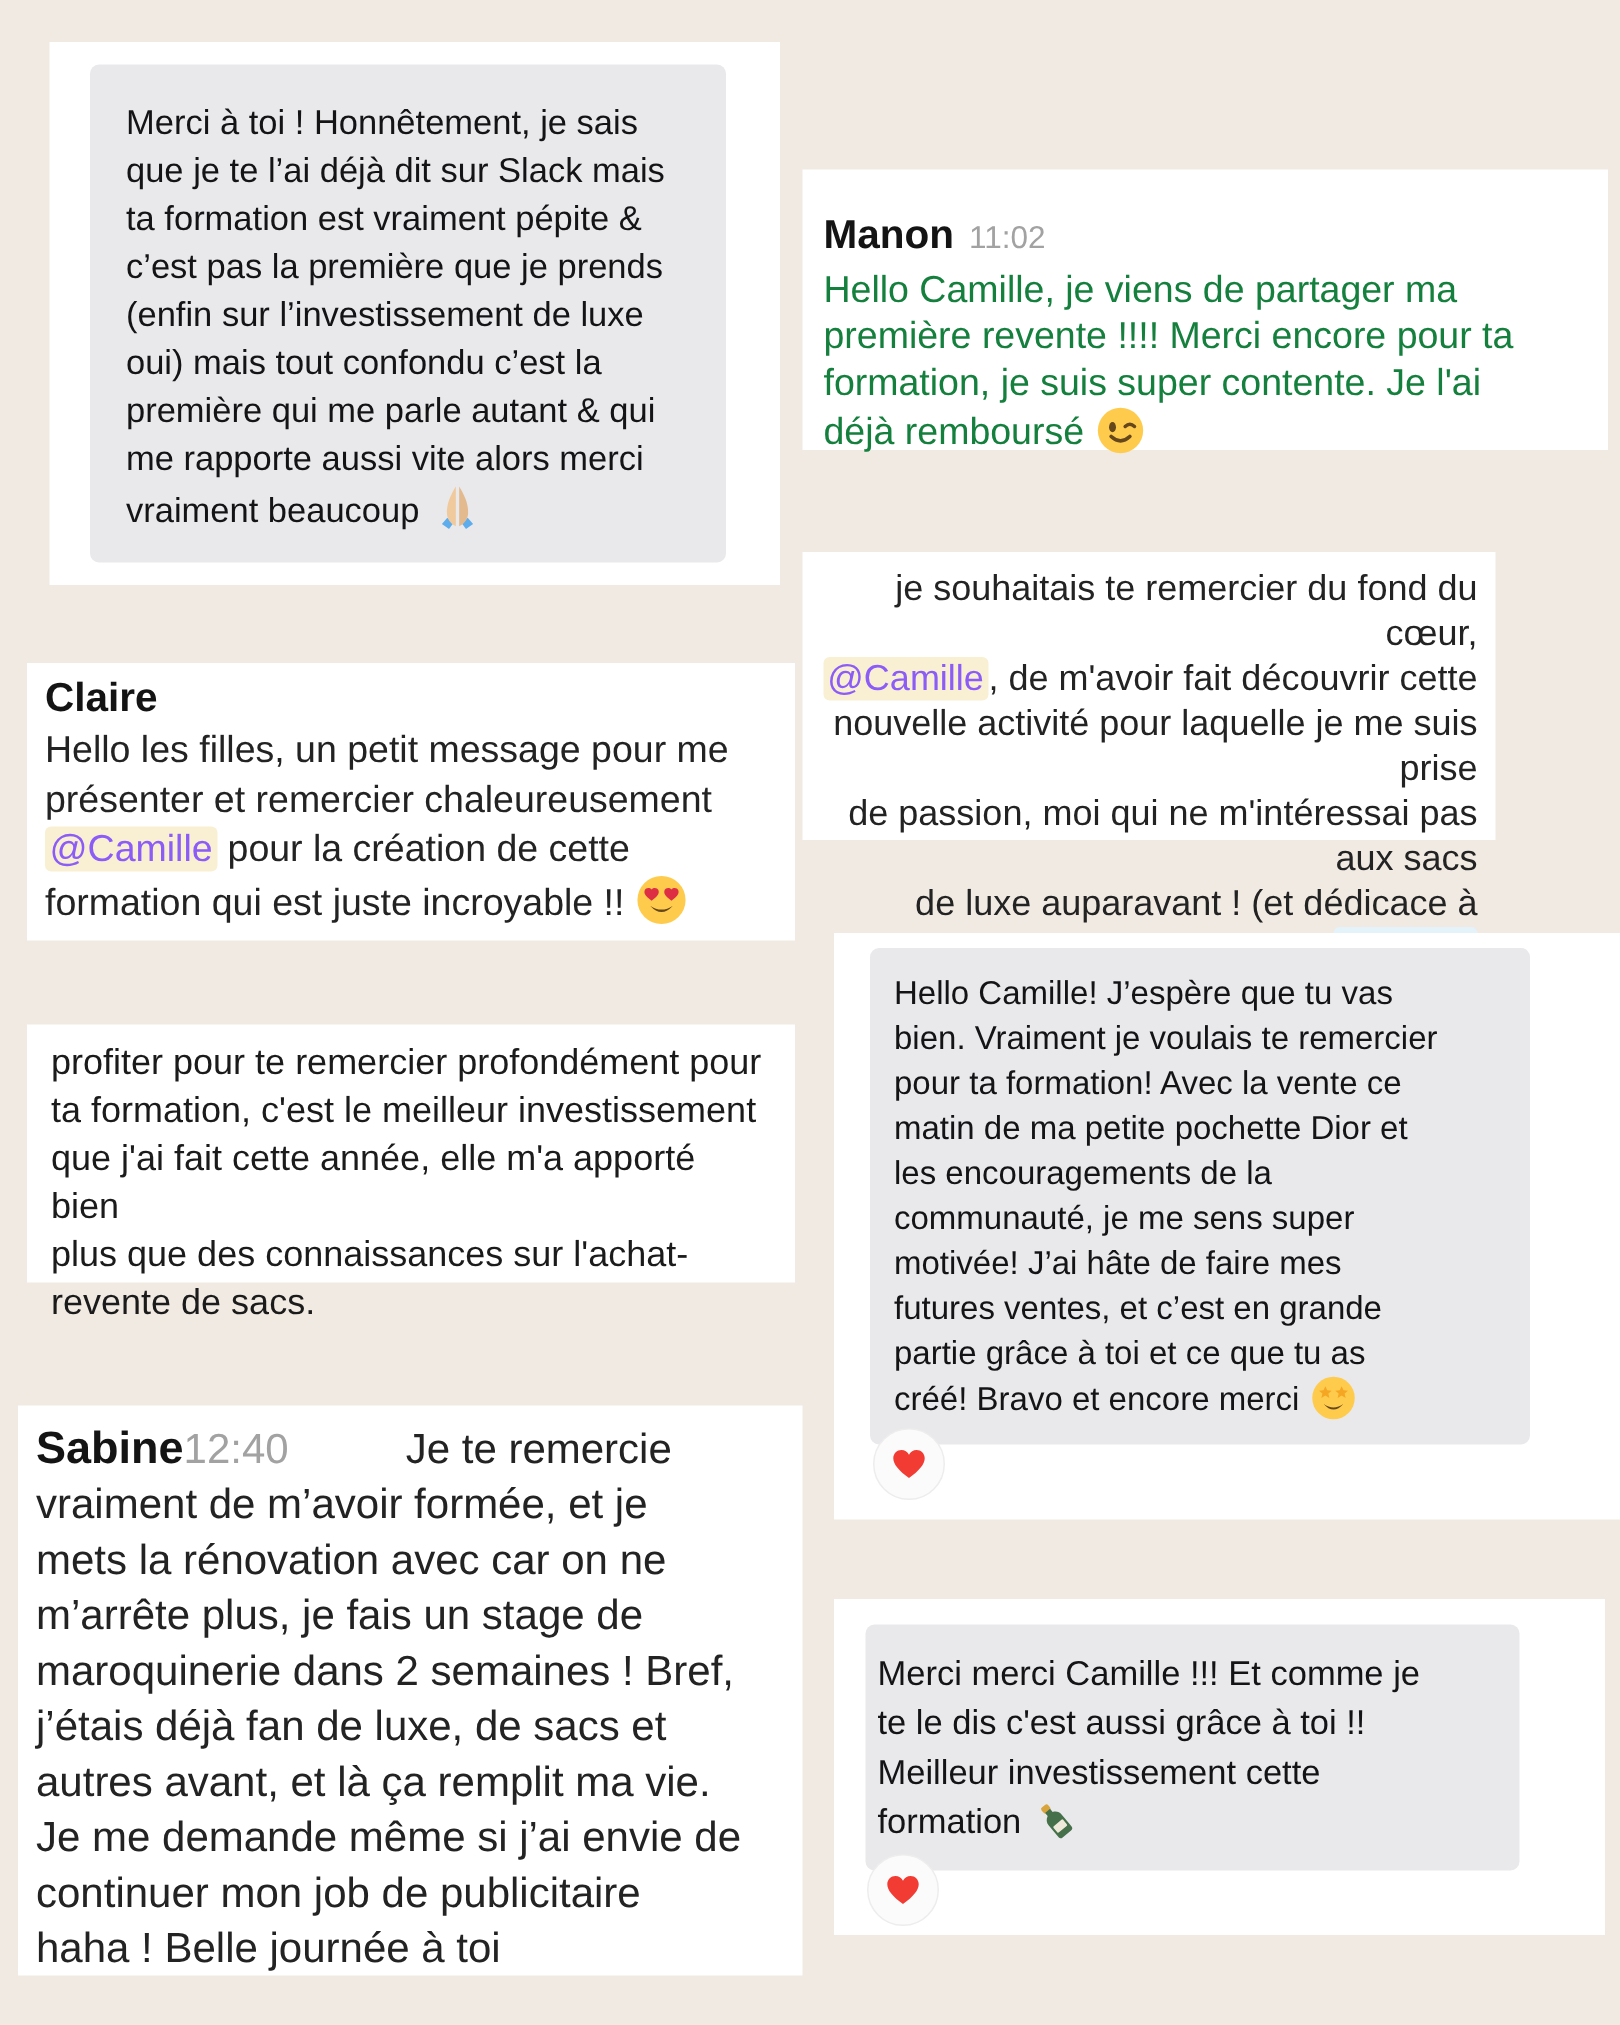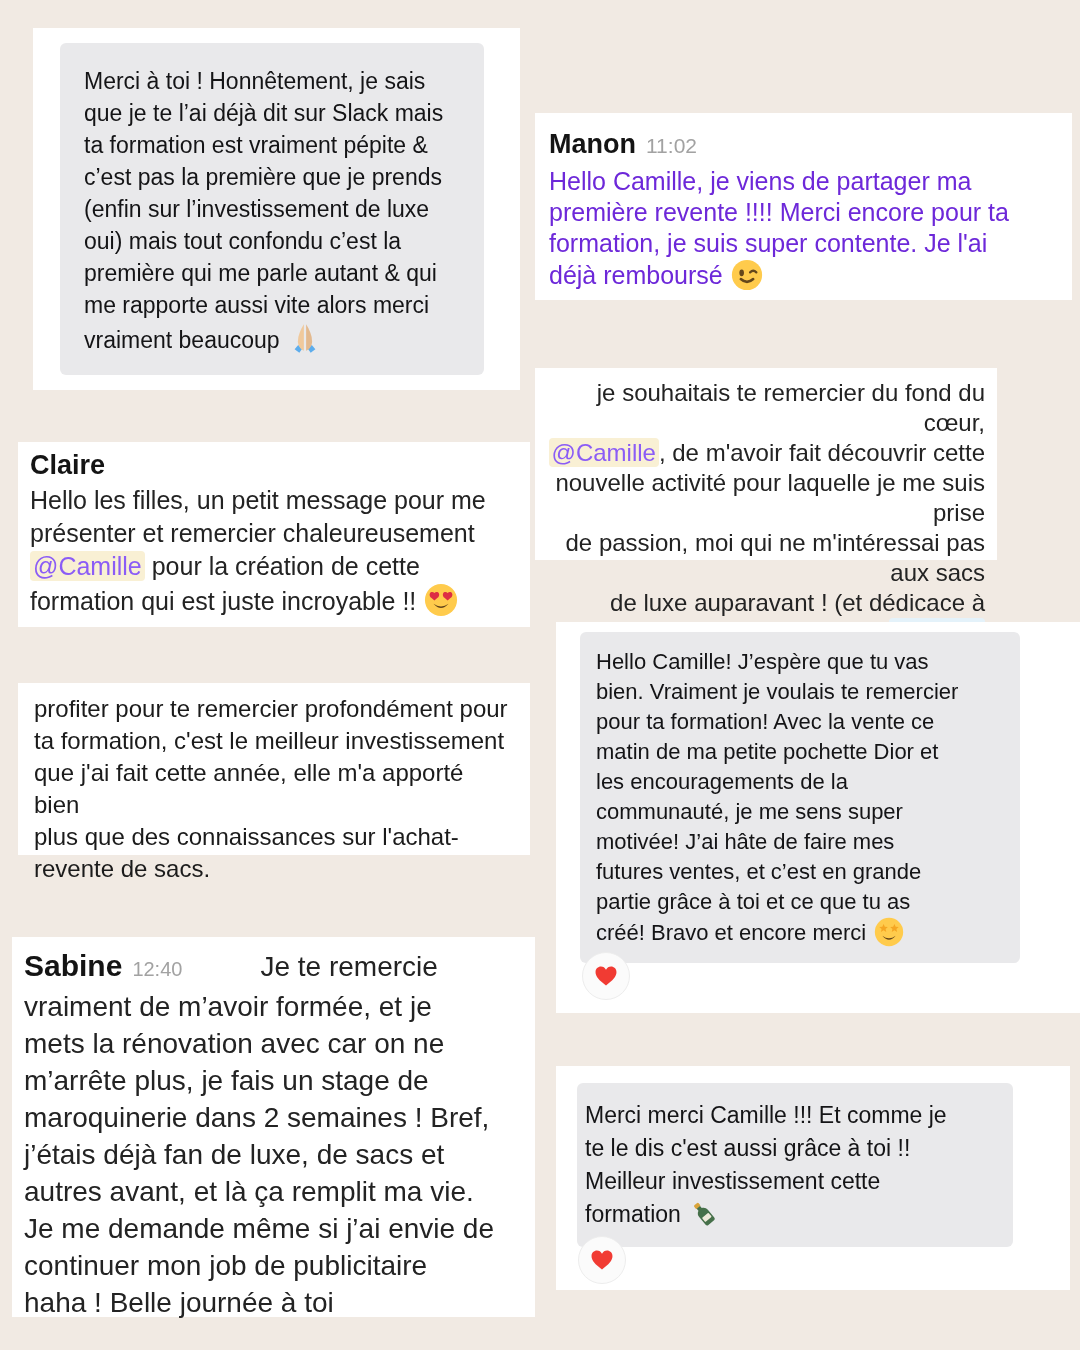--- a/index.html
+++ b/index.html
@@ -17,24 +17,24 @@
   .mention-other{color:#2d9ed6;background:#e4f2fa;}
   .reaction{position:absolute;width:48px;height:48px;border-radius:50%;background:#fbfbfb;
             border:1px solid #ededed;display:flex;align-items:center;justify-content:center;box-sizing:border-box;}
 
   
   #card-im-top{left:33px;top:28px;width:487px;height:362px;}
   #card-im-top .ibubble{left:27px;top:15px;width:424px;height:332px;padding:22px 24px;
                         font-size:23px;line-height:32px;}
 
   
-  #card-manon{left:535px;top:113px;width:537px;height:187px;padding:16px 14px;}
+  #card-manon{left:535px;top:113px;width:537px;height:187px;padding:28px 14px;}
   #card-manon .slack-head{font-size:27px;}
   #card-manon .slack-time{font-size:21px;margin-left:10px;}
-  #card-manon .slack-body{font-size:25px;line-height:31px;margin-top:6px;color:#6d28d9;}
+  #card-manon .slack-body{font-size:25px;line-height:31px;margin-top:6px;color:#15803d;}
 
   
   #card-coeur{left:535px;top:368px;width:462px;height:192px;padding:10px 12px;
               font-size:24px;line-height:30px;color:#232323;text-align:right;}
 
   
   #card-claire{left:18px;top:442px;width:512px;height:185px;padding:8px 12px;}
   #card-claire .slack-head{font-size:27px;}
   #card-claire .slack-body{font-size:25px;line-height:33px;margin-top:3px;color:#232323;}
 
@@ -44,21 +44,21 @@
 
   
   #card-im-mid{left:556px;top:622px;width:595px;height:391px;}
   #card-im-mid .ibubble{left:24px;top:10px;width:440px;padding:15px 16px;font-size:22px;line-height:30px;}
   #card-im-mid .reaction{left:26px;top:330px;}
 
   
   #card-sabine{left:12px;top:937px;width:523px;height:380px;padding:10px 12px;
                font-size:28px;line-height:37px;color:#232323;}
   #card-sabine .slack-name{font-size:30px;}
-  #card-sabine .slack-time{font-size:20px;margin-left:10px;}
+  #card-sabine .slack-time{font-size:28px;}
   .gap{display:inline-block;width:78px;}
 
   
   #card-im-bot{left:556px;top:1066px;width:514px;height:224px;}
   #card-im-bot .ibubble{left:21px;top:17px;width:436px;padding:16px 8px;font-size:23px;line-height:33px;}
   #card-im-bot .reaction{left:22px;top:170px;}
 </style>
 </head>
 <body>
 

